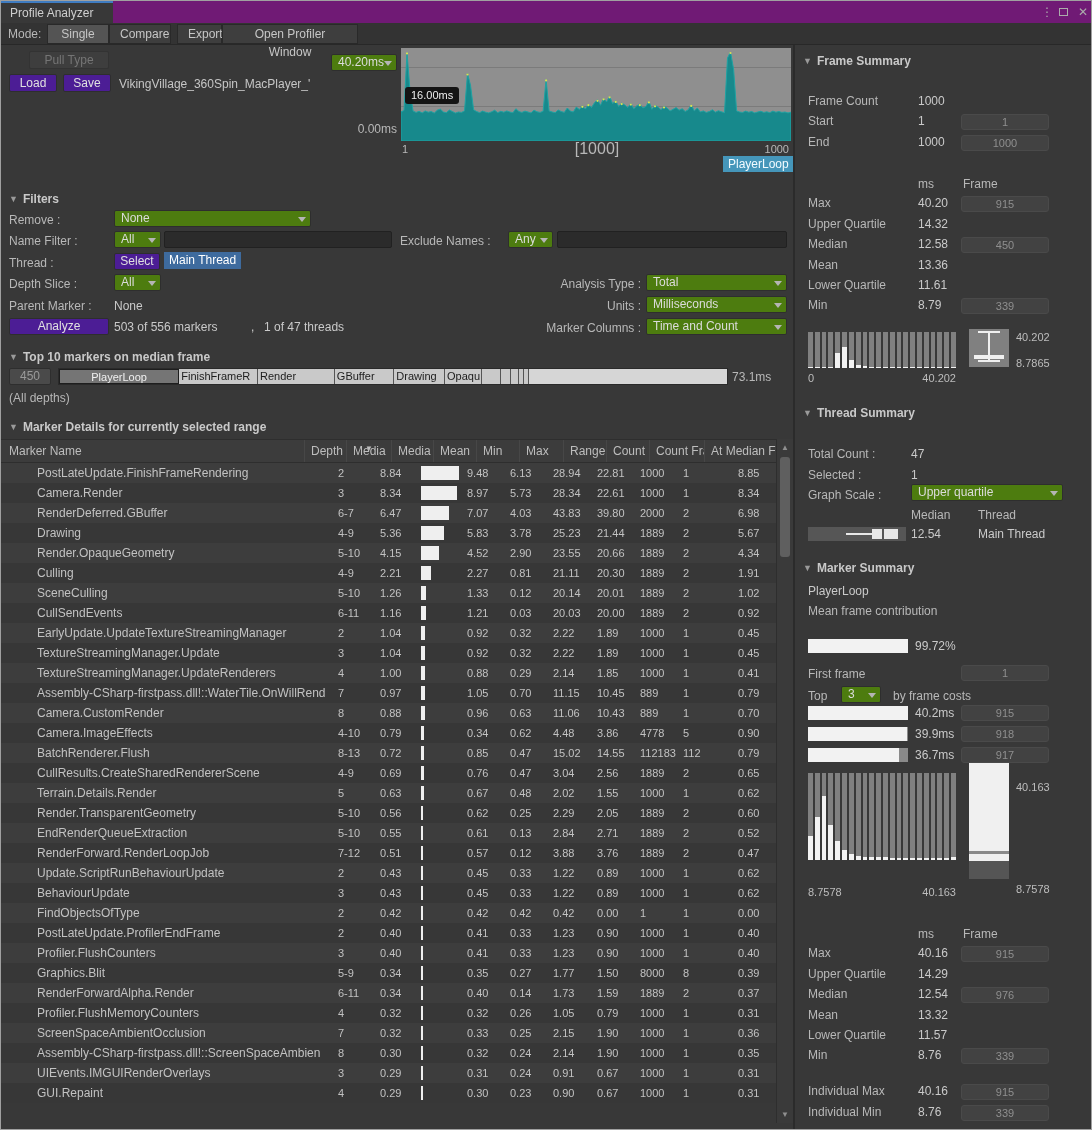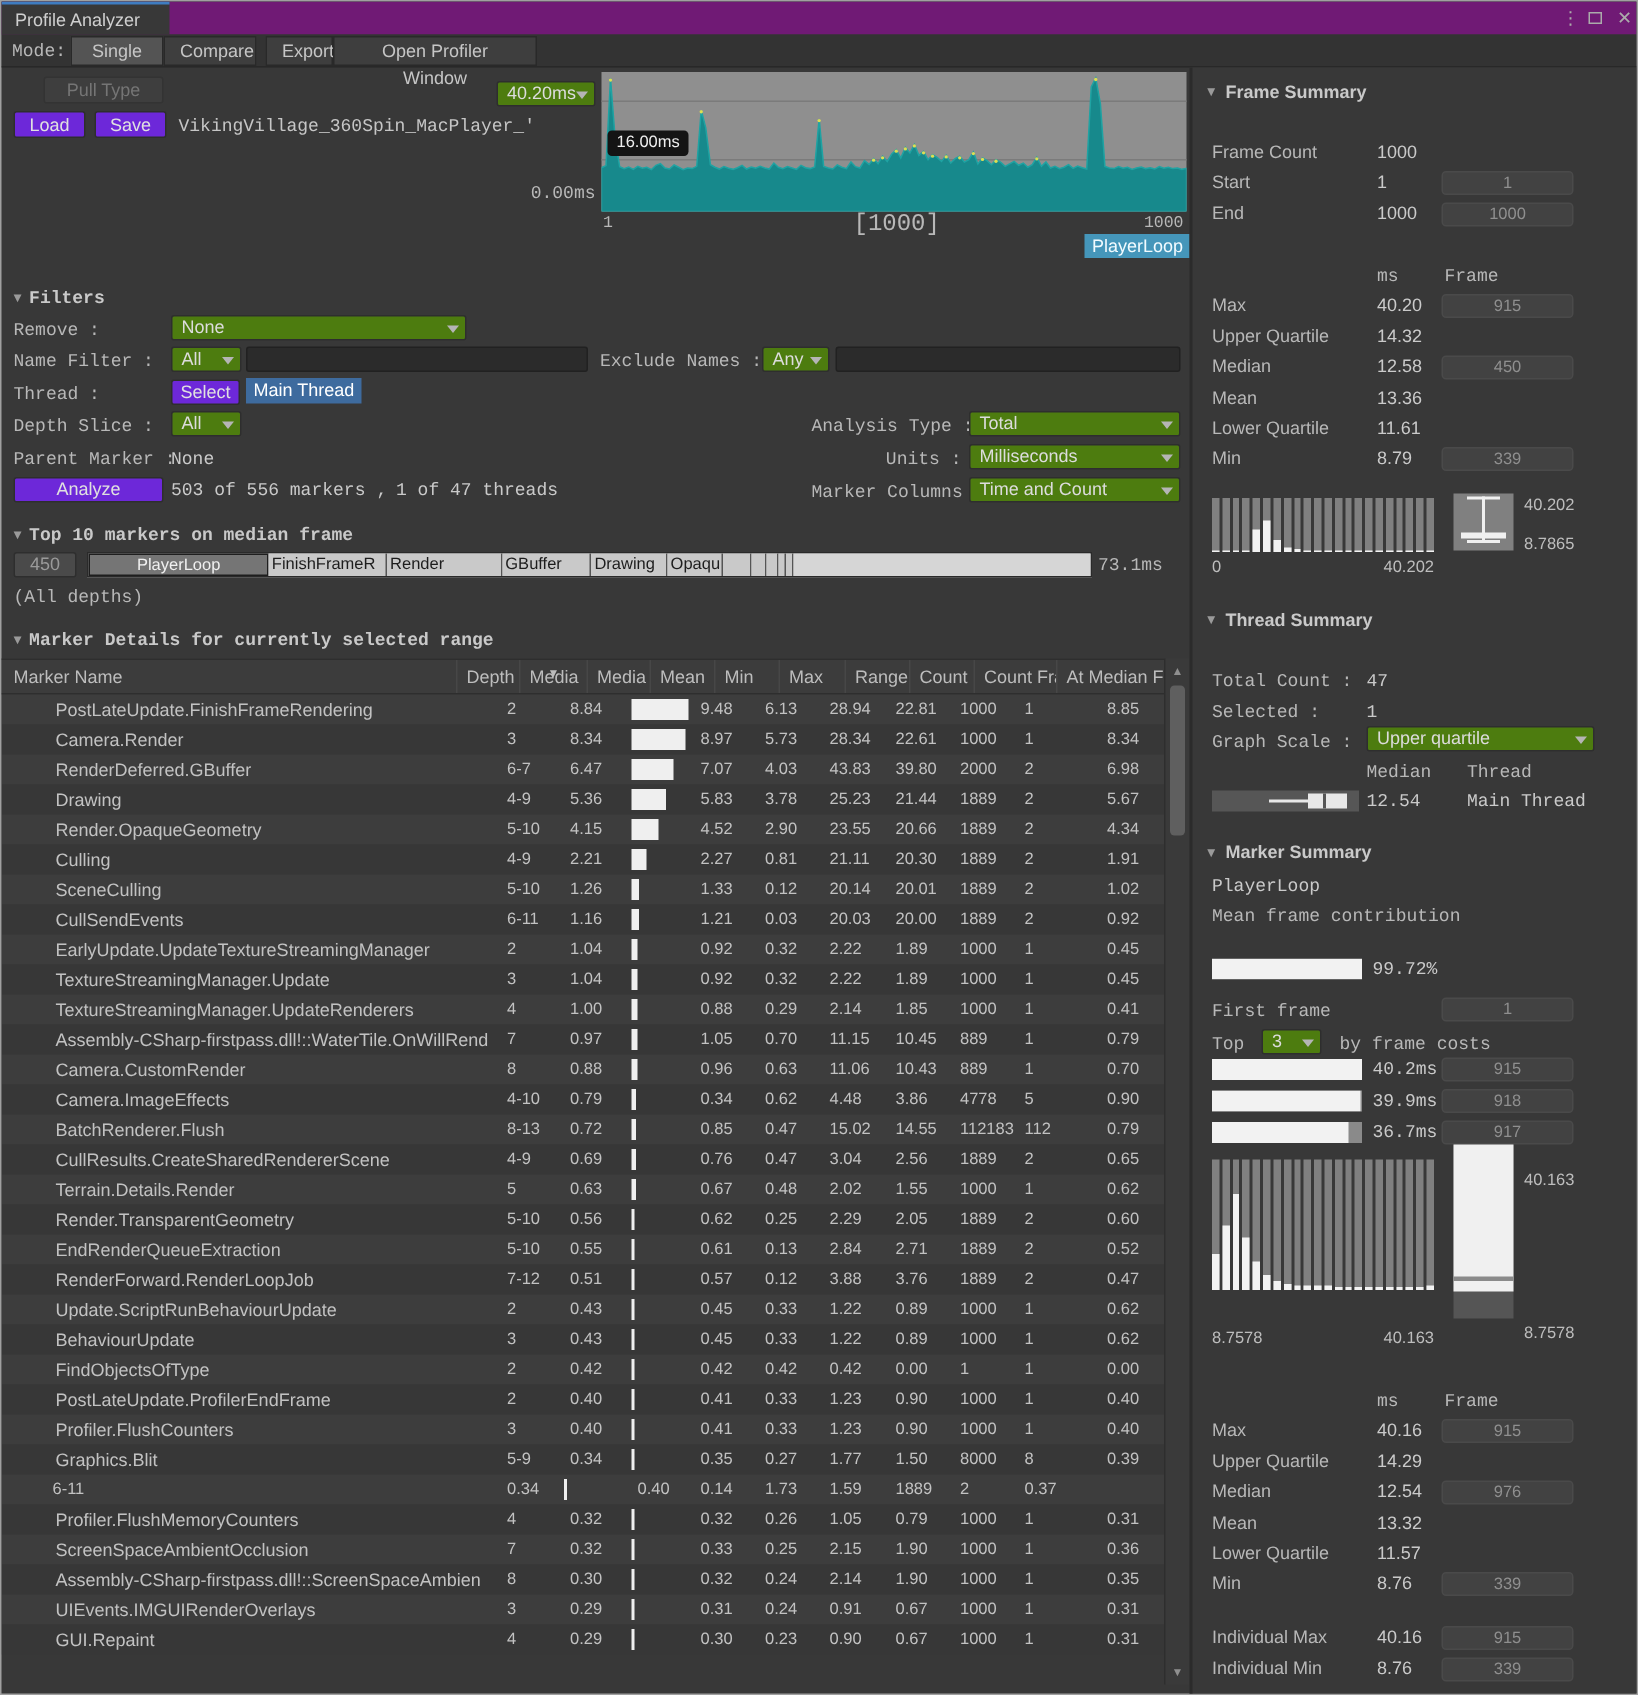--- a/index.html
+++ b/index.html
@@ -1,37 +1,37 @@
 <!DOCTYPE html>
 <html><head>
 <meta charset="utf-8">
 <style>
   * { box-sizing: border-box; margin:0; padding:0; }
   html,body { width:1092px; height:1130px; }
   body { font-family:"Liberation Sans", sans-serif; background:#383838; color:#c2c2c2; font-size:12px; overflow:hidden; }
   #win { position:relative; width:1092px; height:1130px; border:1px solid #a0a0a0; background:#383838; overflow:hidden; }
   .abs { position:absolute; }
-  .lbl { position:absolute; color:#b8b8b8; white-space:nowrap; height:16px; line-height:16px;font-family:Liberation Mono, monospace; }
+  .lbl { position:absolute; color:#b8b8b8; white-space:nowrap; height:16px; line-height:16px; }
   .val { color:#cacaca; }
   .bold { font-weight:bold; color:#c9c9c9; }
   .tri { color:#9a9a9a; font-size:9px; margin-right:5px; vertical-align:1px; }
 
   
   #titlebar { position:absolute; left:0; top:0; width:100%; height:22px; background:#701a75;text-decoration:underline; }
   #tab { position:absolute; left:0; top:0; width:112px; height:22px; background:#383838; border-top:2px solid #3f7cc1; color:#cfcfcf; line-height:20px; padding-left:9px; }
   .winico { position:absolute; top:3px; width:16px; height:16px; color:#ababab; text-align:center; line-height:16px; font-size:12px; }
   #ico-max-box { position:absolute; top:7px; width:9px; height:8px; border:1px solid #ababab; }
 
   
   #toolbar { position:absolute; left:0; top:22px; width:100%; height:22px; background:#333333; border-bottom:1px solid #282828; }
   .tbtn { position:absolute; top:1px; height:20px; line-height:18px; padding:0 10px; background:#3e3e3e; border:1px solid #292929; color:#c6c6c6; text-align:center; }
   .tbtn.active { background:#545454; }
 
   
-  .btn { position:absolute; height:18px; line-height:16px; background:#6d28d9; border:1px solid #2e2e2e; border-radius:2px; color:#e0e0e0; text-align:center; }
+  .btn { position:absolute; height:18px; line-height:16px; background:#4c1d95; border:1px solid #2e2e2e; border-radius:2px; color:#e0e0e0; text-align:center; }
   .btn.disabled { background:#3e3e3e; color:#757575; border-color:#333; }
   .dd { position:absolute; height:17px; line-height:15px; background:#4d7c0f; border:1px solid #2e2e2e; border-radius:2px; color:#dcdcdc; padding:0 16px 0 6px; white-space:nowrap; overflow:hidden; }
   .dd .arr { position:absolute; right:4px; top:6px; width:0; height:0; border-left:4px solid transparent; border-right:4px solid transparent; border-top:5px solid #b5b5b5; }
   .inp { position:absolute; height:17px; background:#2b2b2b; border:1px solid #212121; border-radius:2px; }
   .chip { position:absolute; height:17px; line-height:17px; padding:0 5px; color:#fff; }
 
   
   #graph { position:absolute; left:400px; top:47px; width:390px; height:93px; background:#8f8f8f; }
   .gridline { position:absolute; left:0; width:100%; height:1px; background:#7b7b7b; }
   #tooltip16 { position:absolute; left:404px; top:86px; height:17px; line-height:17px; padding:0 6px; background:#141414; border-radius:3px; color:#eee; font-size:11px; z-index:5; }
@@ -579,20 +579,21 @@
         </div>
         <div class="mcell">0.35</div>
         <div class="mcell">0.27</div>
         <div class="mcell">1.77</div>
         <div class="mcell">1.50</div>
         <div class="mcell">8000</div>
         <div class="mcell">8</div>
         <div class="mcell">0.39</div>
       </div>
       <div class="mrow">
+        <div class="mcell name">RenderForwardAlpha.Render</div>
         <div class="mcell">6-11</div>
         <div class="mcell">0.34</div>
         <div class="mcell barcell">
           <div class="bar" style="width: 2px;"></div>
         </div>
         <div class="mcell">0.40</div>
         <div class="mcell">0.14</div>
         <div class="mcell">1.73</div>
         <div class="mcell">1.59</div>
         <div class="mcell">1889</div>

